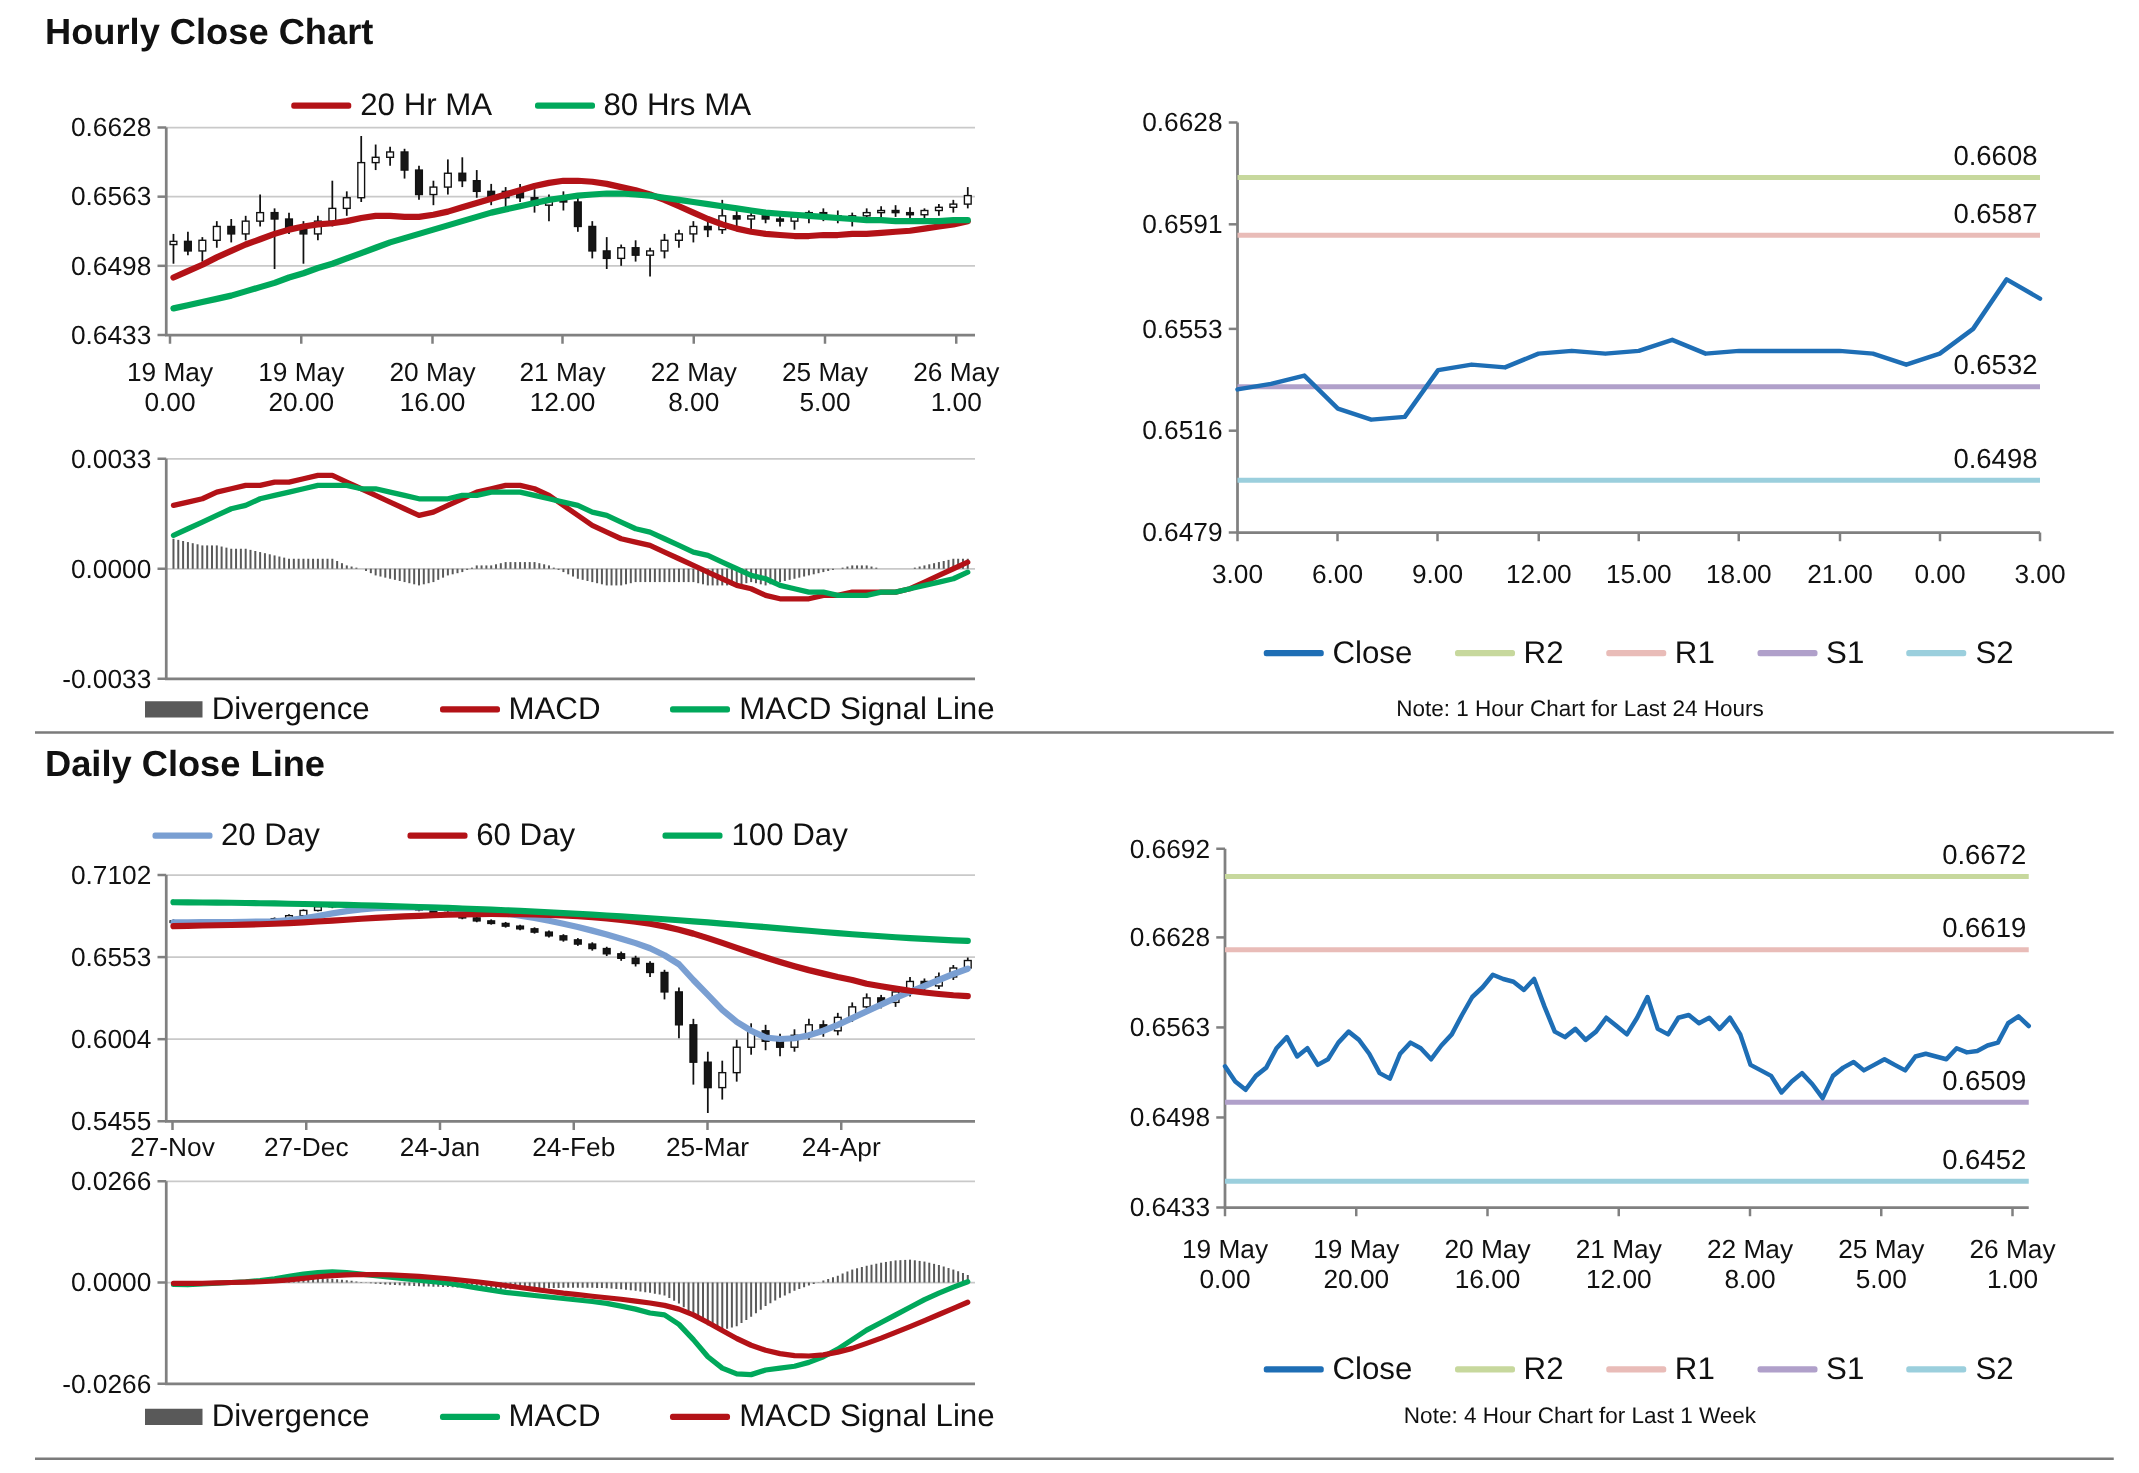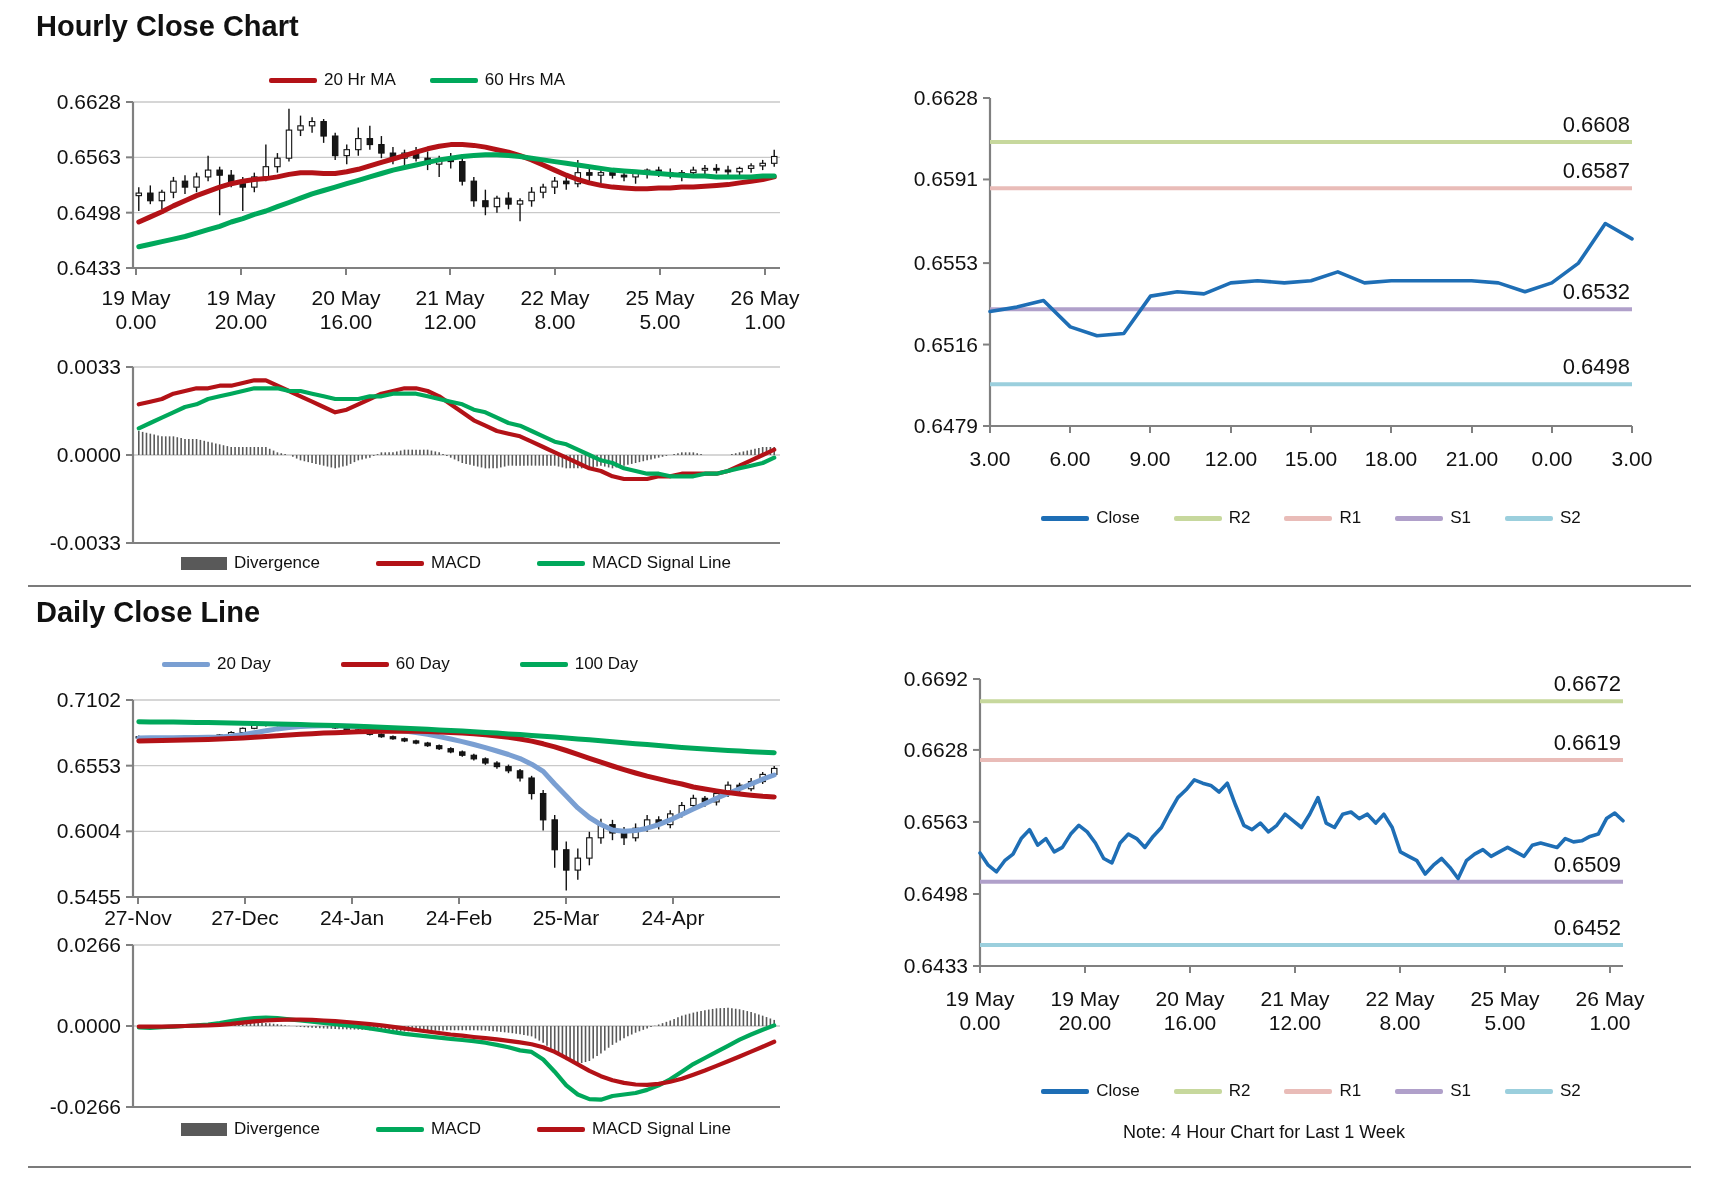--- a/index.html
+++ b/index.html
@@ -2,21 +2,21 @@
 <html><head>
 <meta charset="utf-8">
 <style>
   html,body{margin:0;padding:0;background:#fff;}
   .page{position:relative;width:1711px;height:1178px;background:#ffffff;
         font-family:"Liberation Sans",sans-serif;color:#111;overflow:hidden;}
   .title{position:absolute;font-weight:bold;font-size:29px;letter-spacing:0px;}
   #t-hourly{left:36px;top:10px;}
   #t-daily{left:36px;top:596px;}
   .legend{position:absolute;display:flex;justify-content:center;align-items:center;
-          gap:34px;font-size:17px;white-space:nowrap;}
+          gap:34px;font-size:25px;white-space:nowrap;}
   .legend .item{display:flex;align-items:center;gap:7px;}
   .sw-line{display:inline-block;width:48px;height:5px;border-radius:2px;}
   .sw-block{display:inline-block;width:46px;height:13px;}
   #lg-hourly-price{left:90px;top:70px;width:654px;}
   #lg-hourly-macd{left:129px;top:553px;width:654px;gap:56px;}
   #lg-daily-price{left:76px;top:654px;width:648px;gap:70px;justify-content:center;}
   #lg-daily-macd{left:129px;top:1119px;width:654px;gap:56px;}
   #lg-hourly-sr{left:990px;top:508px;width:642px;}
   #lg-weekly-sr{left:990px;top:1081px;width:642px;}
   .note{position:absolute;text-align:center;font-size:18px;}
@@ -764,21 +764,21 @@
   <div class="title" id="t-hourly">Hourly Close Chart</div>
   <div class="title" id="t-daily">Daily Close Line</div>
 
   <div class="legend" id="lg-hourly-price">
     <span class="item">
       <span class="sw-line" style="background: rgb(179, 18, 23);"></span>
       <span>20 Hr MA</span>
     </span>
     <span class="item">
       <span class="sw-line" style="background: rgb(0, 168, 91);"></span>
-      <span>60 Hrs MA</span>
+      <span>80 Hrs MA</span>
     </span>
   </div>
 
   <div class="legend" id="lg-hourly-macd">
     <span class="item">
       <span class="sw-block" style="background: rgb(89, 89, 89);"></span>
       <span>Divergence</span>
     </span>
     <span class="item">
       <span class="sw-line" style="background: rgb(179, 18, 23);"></span>
@@ -805,20 +805,21 @@
     </span>
     <span class="item">
       <span class="sw-line" style="background: rgb(176, 160, 202);"></span>
       <span>S1</span>
     </span>
     <span class="item">
       <span class="sw-line" style="background: rgb(155, 207, 221);"></span>
       <span>S2</span>
     </span>
   </div>
+  <div class="note" id="note-hourly">Note: 1 Hour Chart for Last 24 Hours</div>
 
   <div class="divider" id="div1"></div>
 
   <div class="legend" id="lg-daily-price">
     <span class="item">
       <span class="sw-line" style="background: rgb(122, 159, 210);"></span>
       <span>20 Day</span>
     </span>
     <span class="item">
       <span class="sw-line" style="background: rgb(179, 18, 23);"></span>

